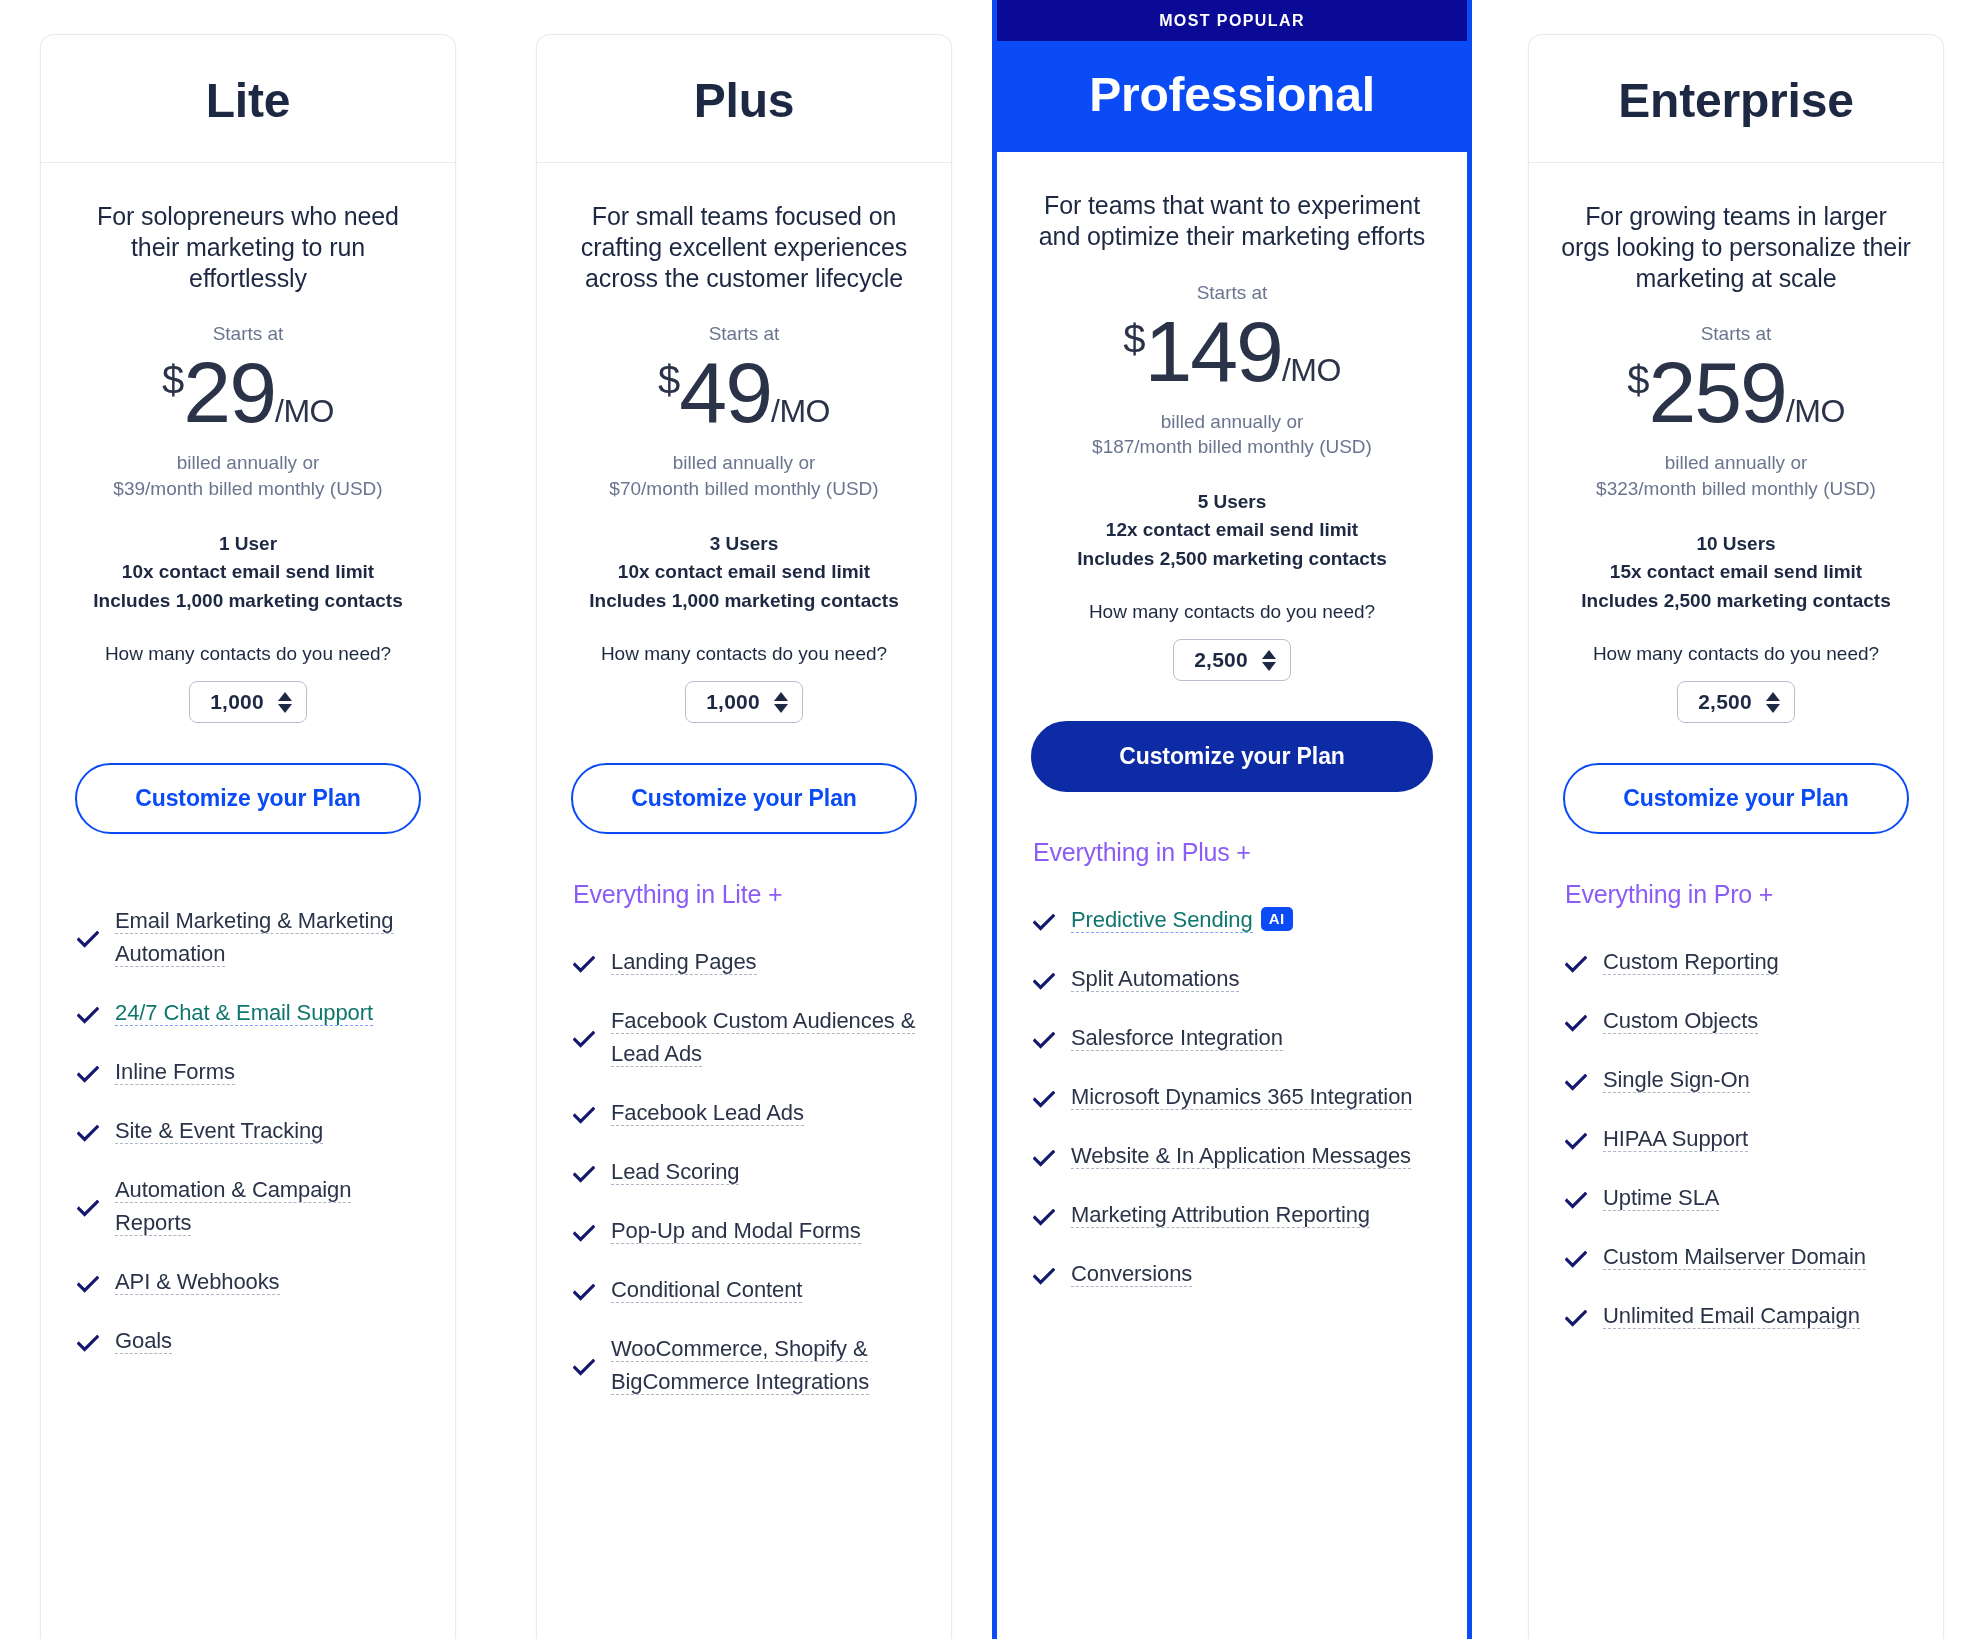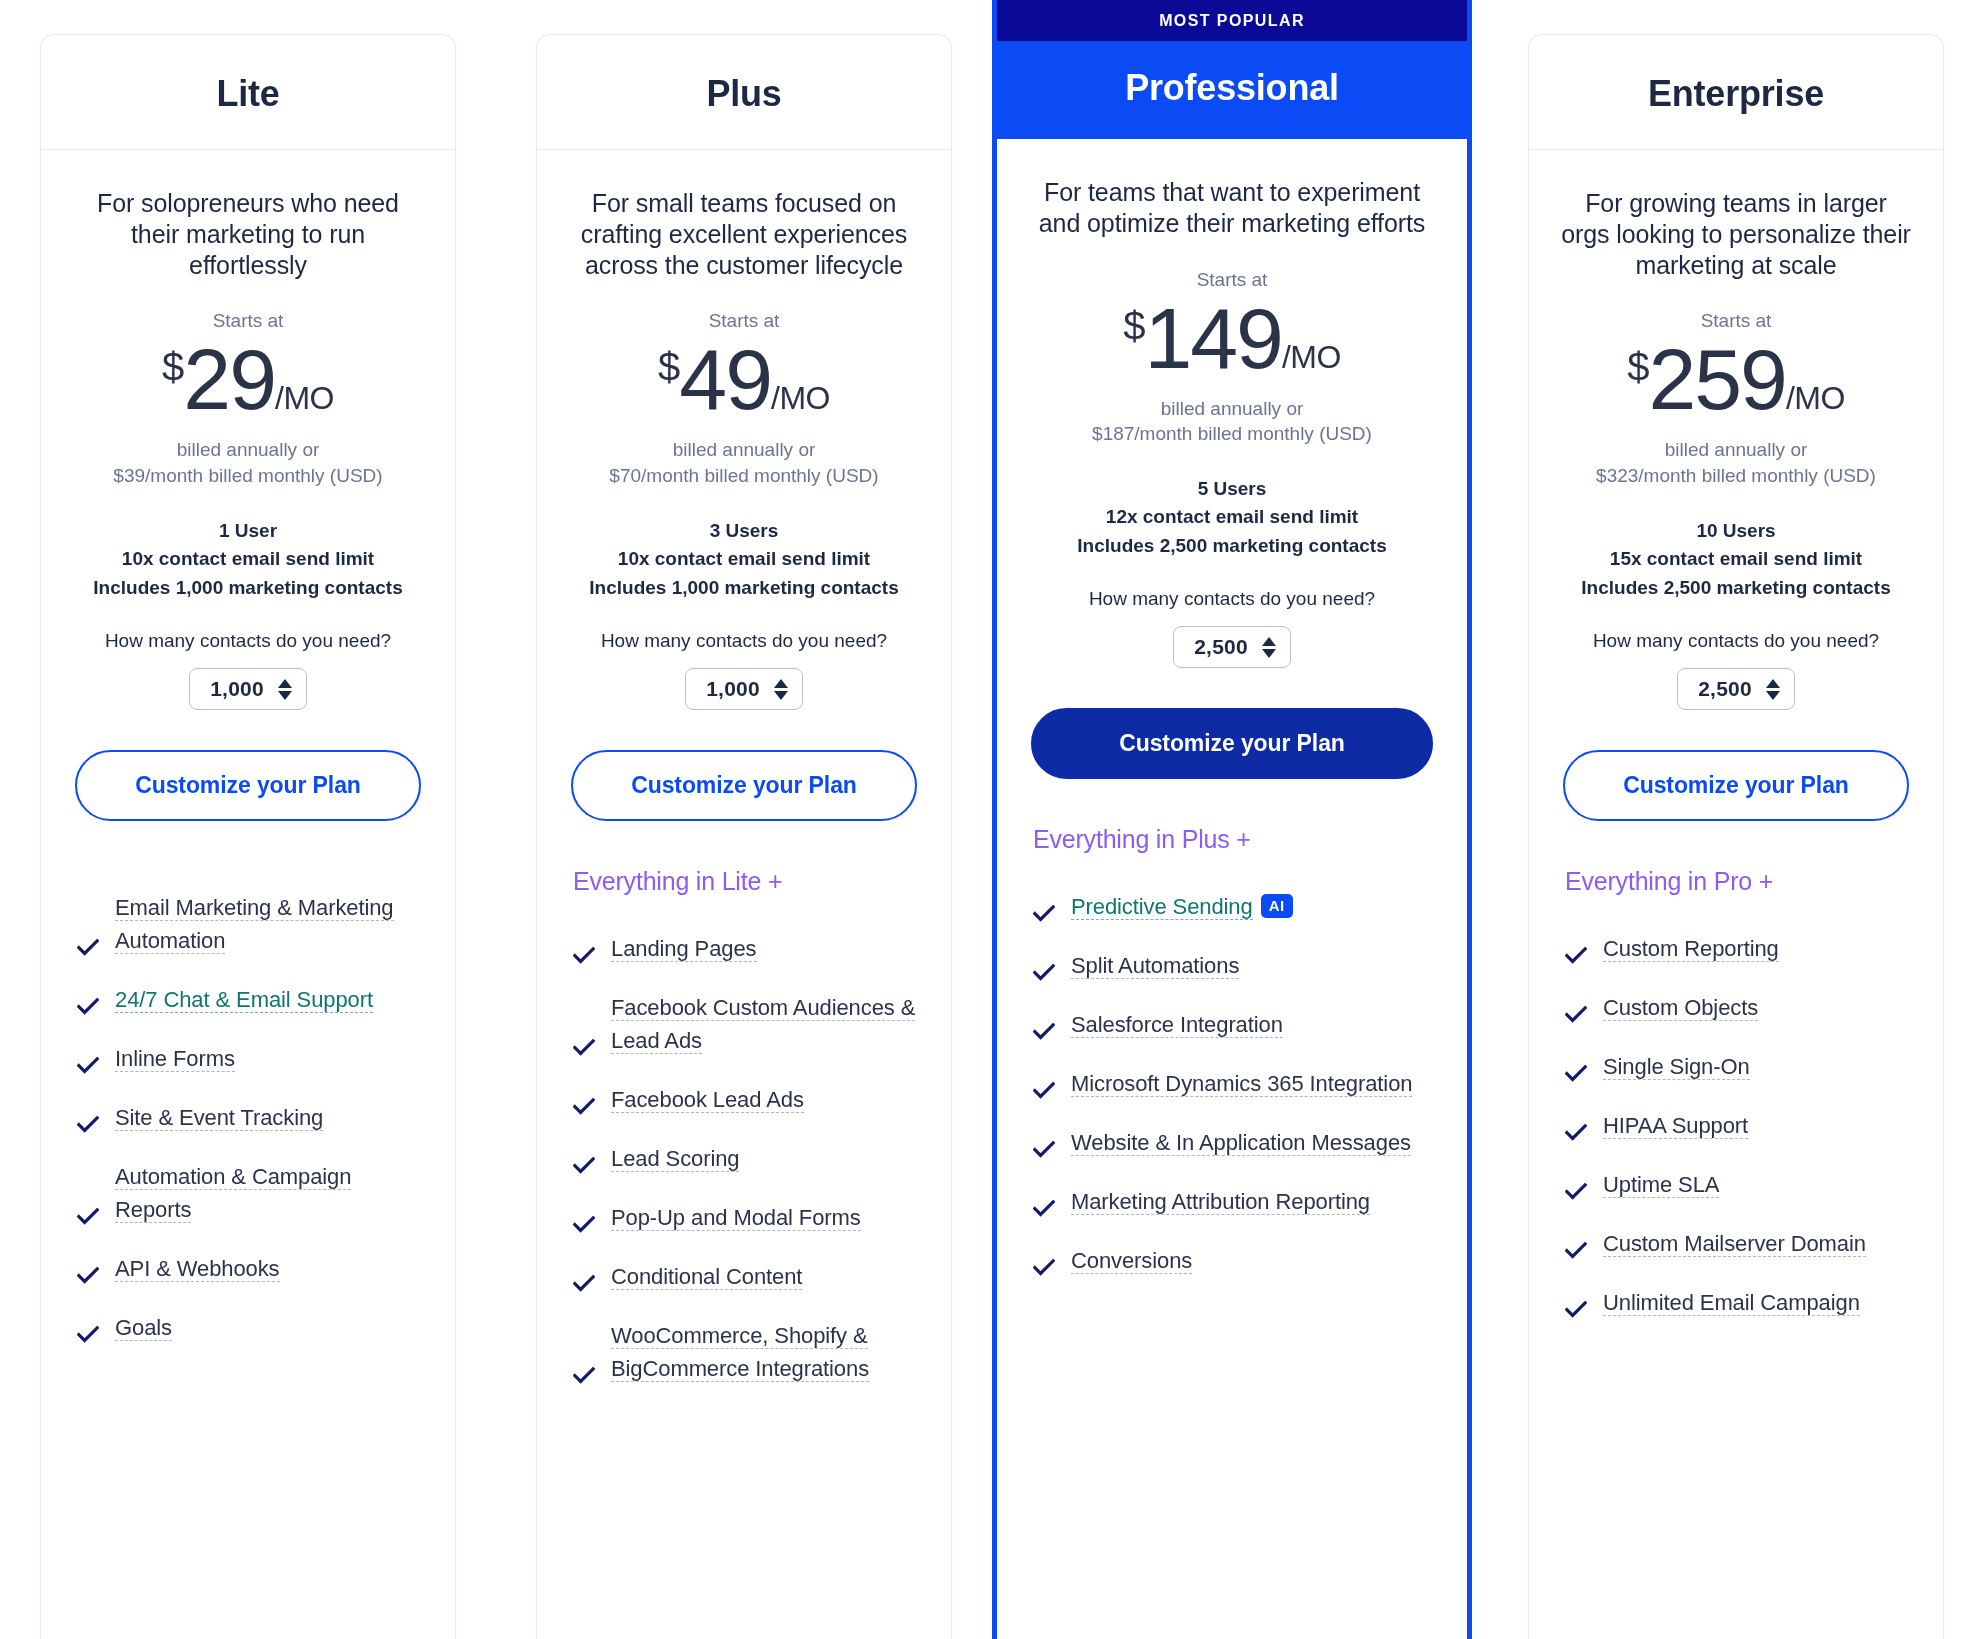--- a/index.html
+++ b/index.html
@@ -74,21 +74,21 @@
     text-align: center;
     padding: 38px 0 34px 0;
     border-bottom: 1px solid #e7eaf0;
   }
   .featured .card-header {
     background: #0a4bf5;
     border-bottom: none;
     padding: 26px 0 30px 0;
   }
   .plan-name {
-    font-size: 36px;
+    font-size: 48px;
     font-weight: bold;
     color: #1d2943;
     letter-spacing: -0.2px;
   }
   .featured .plan-name { color: #ffffff; }
 
   
   .card-body {
     padding: 0 26px;
     display: flex;
@@ -223,21 +223,21 @@
   }
   .everything-spacer { height: 34px; }
 
   .feature-list {
     list-style: none;
     margin-top: 36px;
     padding-left: 10px;
   }
   .feature-item {
     display: flex;
-    align-items: flex-end;
+    align-items: center;
     gap: 16px;
     margin-bottom: 26px;
   }
   .check-icon {
     flex: 0 0 auto;
     margin-top: 6px;
     width: 22px;
     height: 18px;
     display: block;
   }

